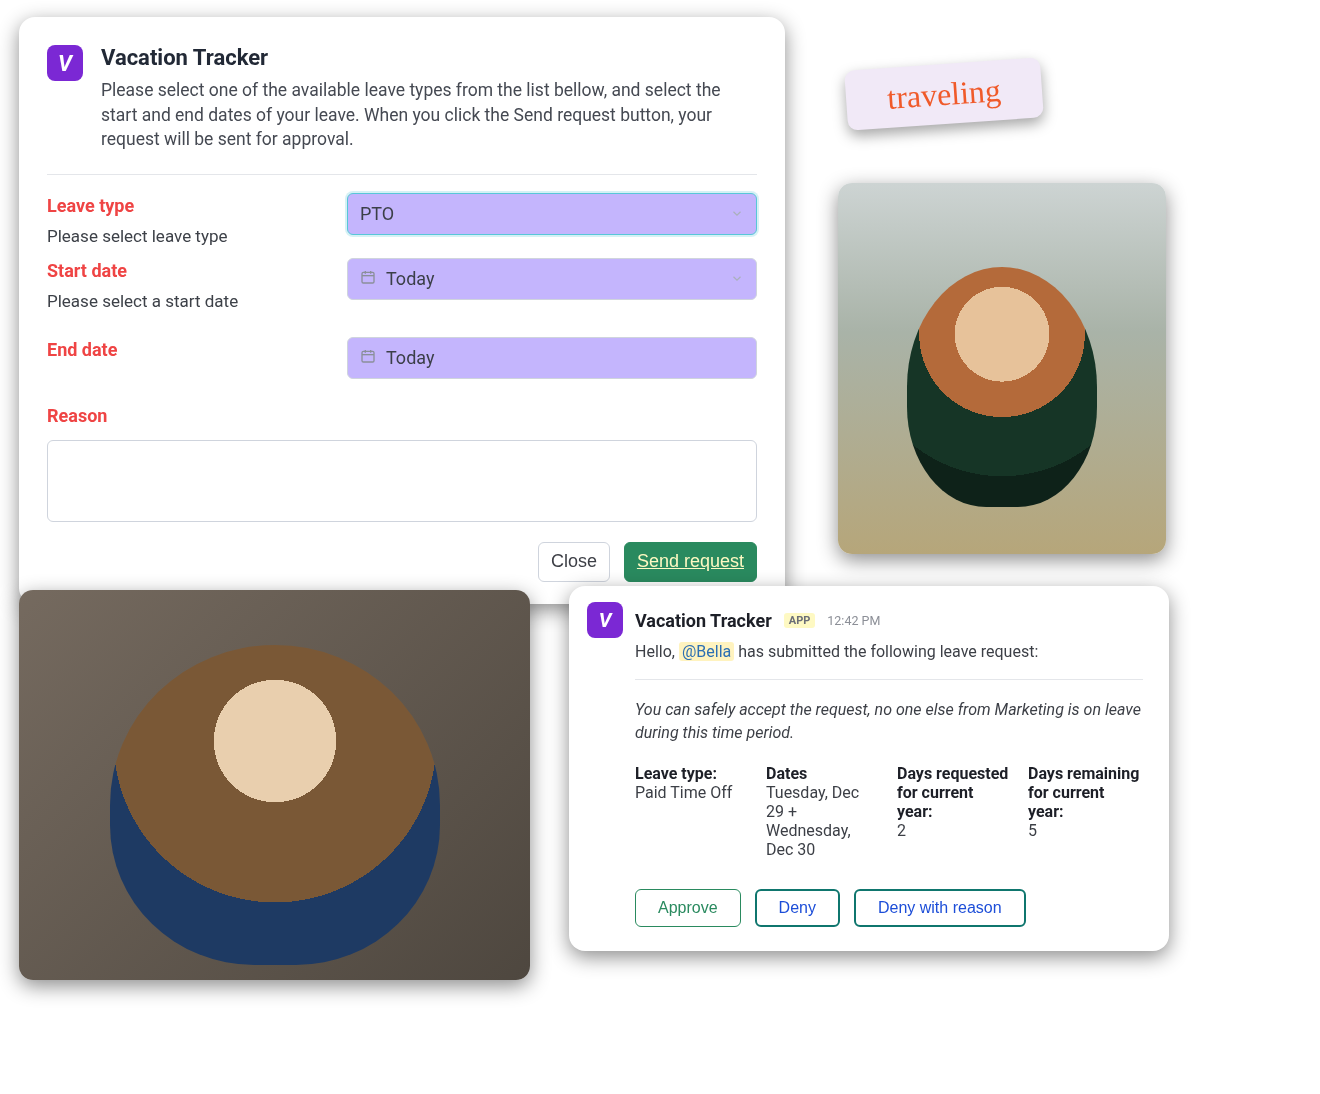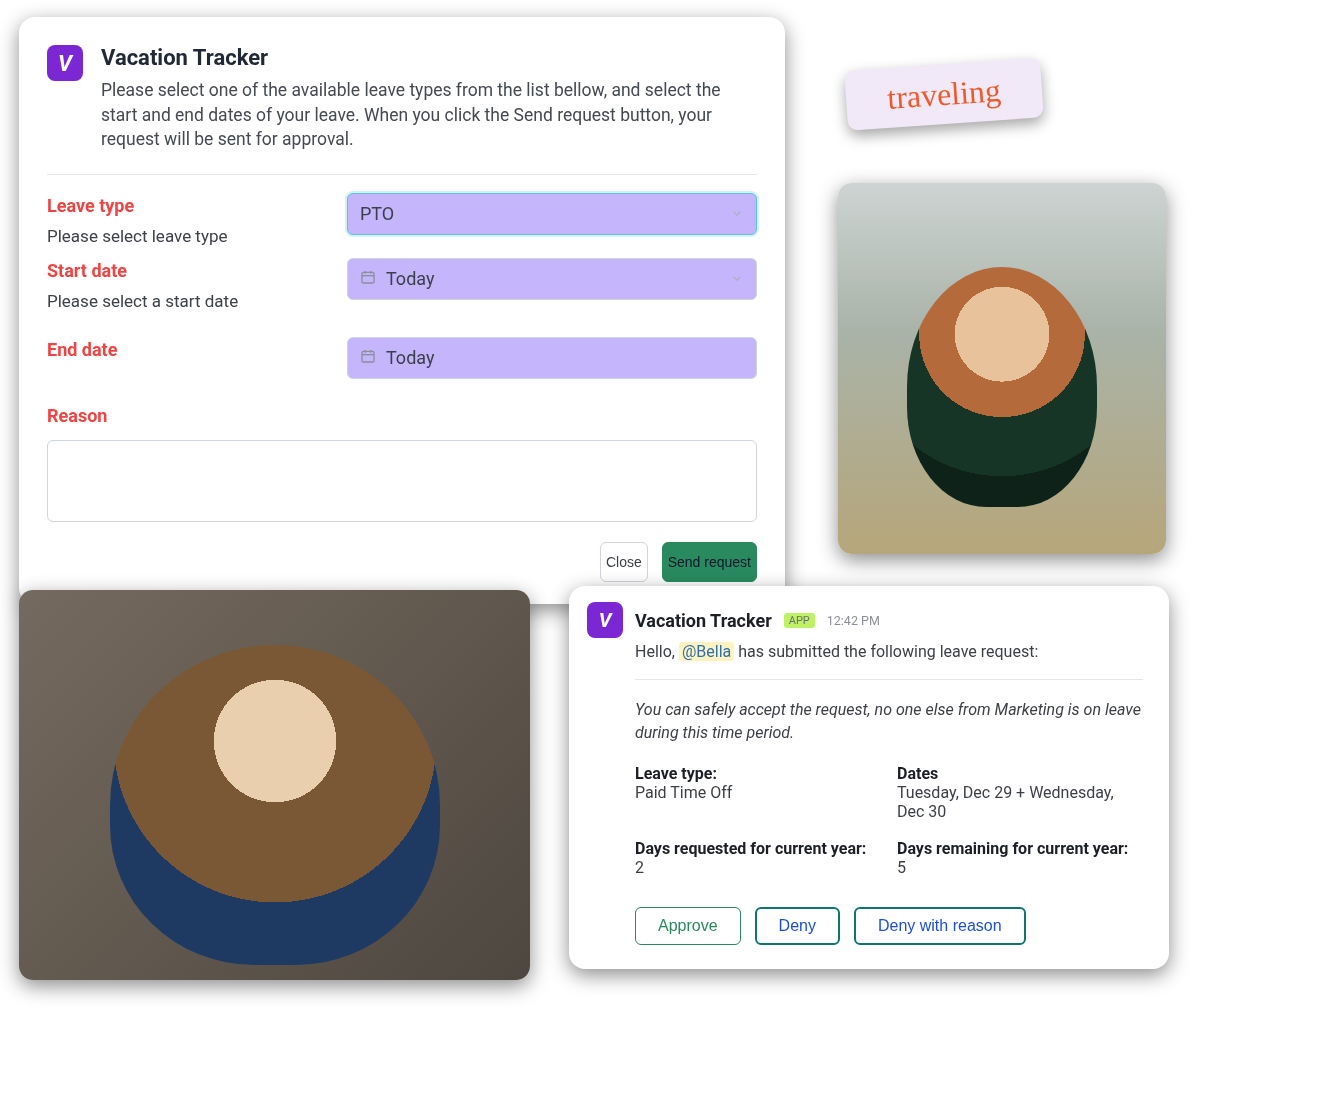--- a/index.html
+++ b/index.html
@@ -55,25 +55,25 @@
     .date-input .cal { margin-right: 10px; color: #8a8f99; }
     .date-block { margin-bottom: 26px; }
 
     .reason-box {
       width: 100%; height: 82px; border: 1px solid #cfd4dd; border-radius: 6px;
       resize: none; font: inherit; font-size: 16px; padding: 10px;
     }
 
     .btn-row { display: flex; gap: 14px; justify-content: flex-end; margin-top: 16px; }
     .btn {
-      height: 40px; padding: 0 5px; border-radius: 6px; font-size: 14px; cursor: pointer;
+      height: 40px; padding: 0 12px; border-radius: 6px; font-size: 18px; cursor: pointer;
       display: inline-flex; align-items: center; justify-content: center;
     }
     .btn-secondary { background: #fff; border: 1px solid #cfd4dd; color: #3d3f46; }
-    .btn-primary   { background: #2a8a5f; border: 1px solid #2a8a5f; color: #0f172a; }
+    .btn-primary   { background: #2a8a5f; border: 1px solid #2a8a5f; color: #fef9c3; text-decoration: underline; }
 
     
     .sticky {
       position: absolute; left: 846px; top: 64px;
       width: 196px; height: 60px;
       background: #f1e9f7; border-radius: 10px;
       transform: rotate(-4deg);
       box-shadow: 0 6px 14px rgba(0,0,0,.35);
       display: flex; align-items: center; justify-content: center;
       font-family: "Comic Sans MS", "Segoe Script", cursive;
@@ -112,30 +112,31 @@
       color: #2a2a2a;
     }
     .msg-head { display: flex; align-items: center; gap: 12px; }
     .msg-logo {
       width: 36px; height: 36px; border-radius: 8px; background: #7b28d4;
       display:flex; align-items:center; justify-content:center;
       color:#fff; font-style:italic; font-weight:700; font-size:20px; flex:none;
     }
     .msg-title { font-size: 18px; font-weight: 700; color: #1d1f27; }
     .app-badge {
-      font-size: 11px; background: #bef264; color: #6b6e77; border-radius: 3px;
+      font-size: 11px; background: #fef9c3; color: #6b6e77; border-radius: 3px;
       padding: 1px 5px;
+      font-weight: bold;
     }
     .msg-time { font-size: 12.5px; color: #8c8f97; }
     .msg-body { margin-left: 48px; }
     .msg-line { font-size: 16px; color: #3c3f46; margin-top: 4px; }
     .mention { background: #fff3bf; color: #2c6fb3; border-radius: 3px; padding: 0 3px; }
     .msg-hr { border: none; border-top: 1px solid #e4e6ea; margin: 18px 0; }
     .msg-p { font-size: 16px; line-height: 1.45; color: #3c3f46; font-style: italic; }
-    .msg-grid { display: grid; grid-template-columns: 1fr 1fr; row-gap: 8px; column-gap: 16px; margin-top: 20px; }
+    .msg-grid { display: grid; grid-template-columns: 1fr 1fr 1fr 1fr; row-gap: 8px; column-gap: 16px; margin-top: 20px; }
     .mg-label { font-size: 16px; font-weight: 700; color: #1d1f27; }
     .mg-val   { font-size: 16px; color: #3c3f46; margin-bottom: 10px; }
     .msg-btns { display: flex; gap: 14px; margin-top: 20px; }
     .mbtn {
       height: 38px; padding: 0 22px; border-radius: 6px; font-size: 16px; cursor: pointer;
       display:inline-flex; align-items:center; justify-content:center; background:#fff;
     }
     .mbtn-ok   { border: 1px solid #2a8a5f; color: #2a8a5f; }
     .mbtn-deny { border: 2px solid #0f766e; color: #1d4ed8; }
   </style>

